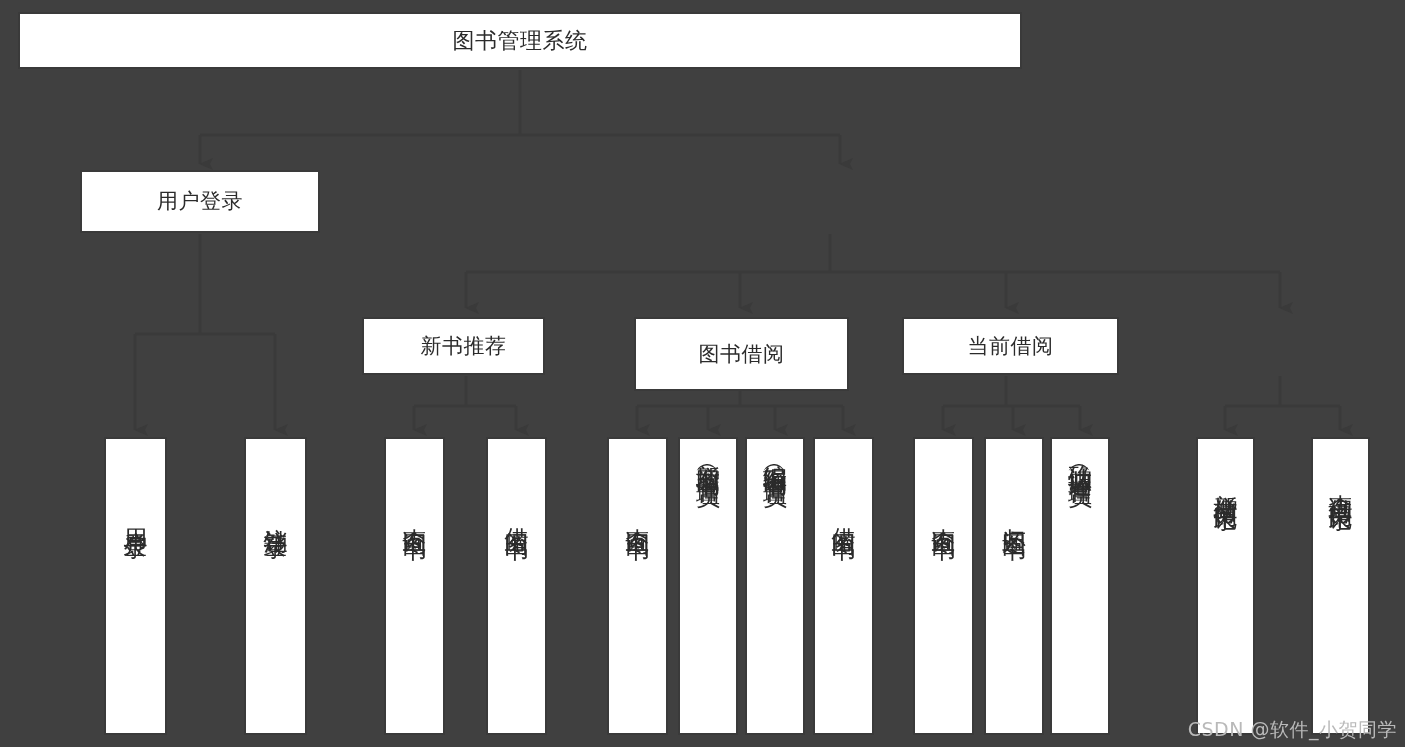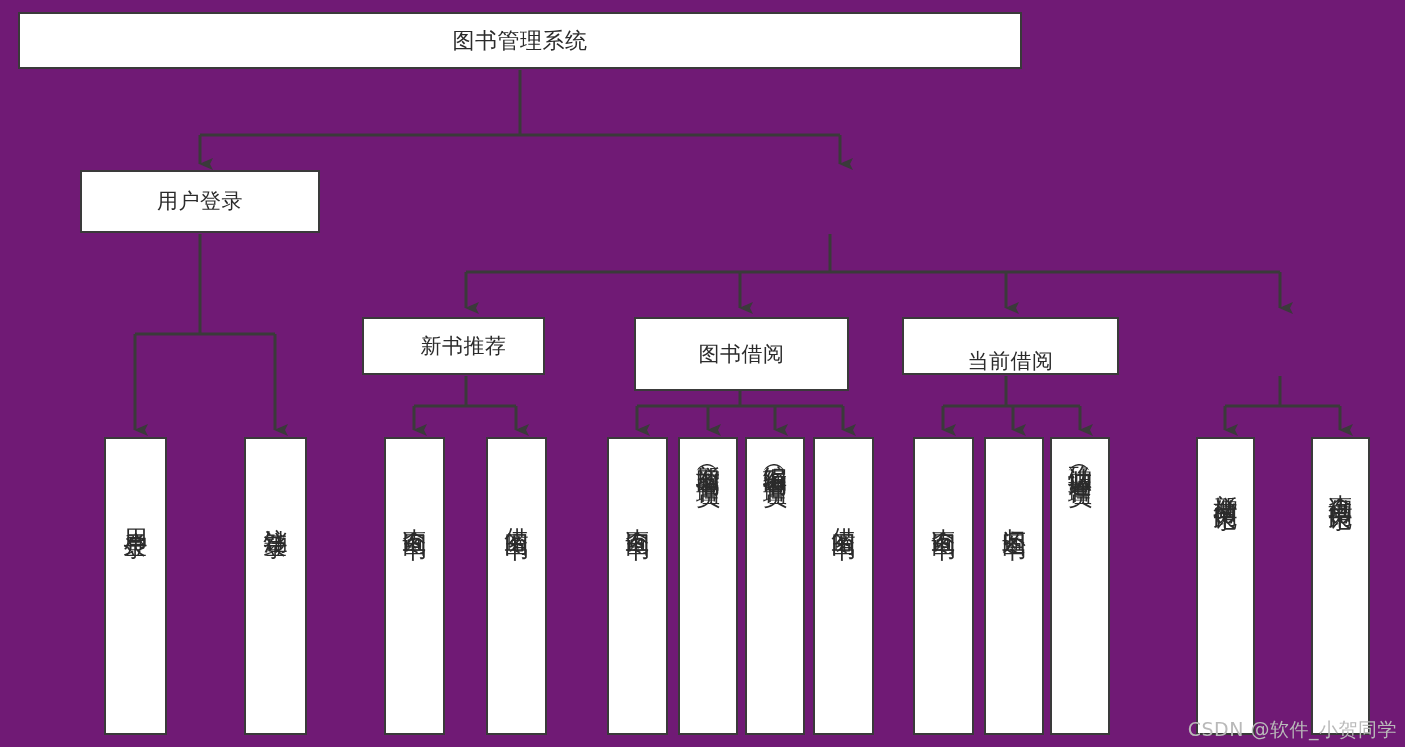--- a/index.html
+++ b/index.html
@@ -8,21 +8,21 @@
     padding: 0;
     background: #ffffff;
   }
   body {
     font-family: "DejaVu Sans", "Liberation Sans", sans-serif;
   }
   #canvas {
     position: relative;
     width: 1405px;
     height: 747px;
-    background: #701a75;
+    background: #404040;
     overflow: hidden;
   }
   #edges {
     position: absolute;
     left: 0;
     top: 0;
     width: 1405px;
     height: 747px;
     pointer-events: none;
   }
@@ -137,21 +137,21 @@
   <div class="node horiz" style="left:80px; top:170px; width:240px; height:63px;">
     <span class="label">用户登录</span>
   </div>
 
   <div class="node horiz" style="left:362px; top:317px; width:183px; height:58px;padding-left:20px;">
     <span class="label">新书推荐</span>
   </div>
   <div class="node horiz" style="left:634px; top:317px; width:215px; height:74px;">
     <span class="label">图书借阅</span>
   </div>
-  <div class="node horiz" style="left:902px; top:317px; width:217px; height:58px;align-items:flex-end;">
+  <div class="node horiz" style="left:902px; top:317px; width:217px; height:58px;">
     <span class="label">当前借阅</span>
   </div>
 
   <div class="node vert" style="left:104px; top:437px; width:63px; height:298px; padding-top:70px;">
     <span class="label">用户登录</span>
   </div>
   <div class="node vert" style="left:244px; top:437px; width:63px; height:298px; padding-top:70px;">
     <span class="label">注销登录</span>
   </div>
 

